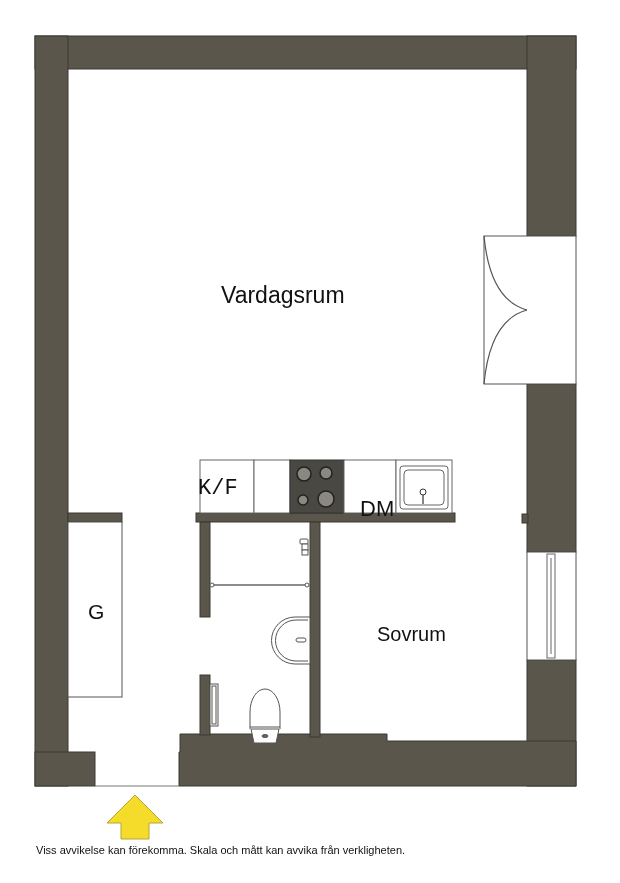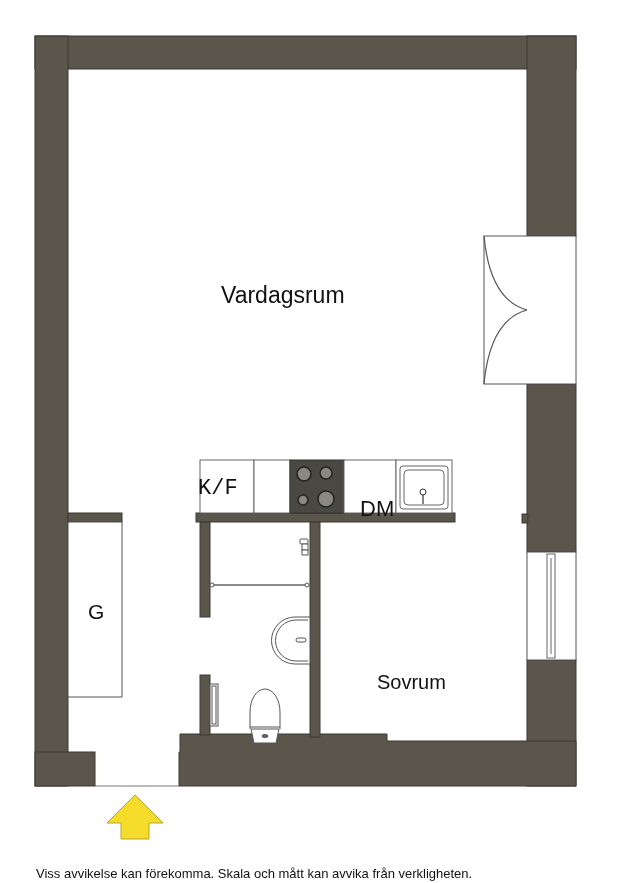--- a/index.html
+++ b/index.html
@@ -1,21 +1,21 @@
 <!DOCTYPE html>
 <html><head>
   <meta charset="utf-8">
   <style>
     html, body { margin: 0; padding: 0; background: #ffffff; }
     body { width: 620px; height: 883px; position: relative; overflow: hidden;
            font-family: "Liberation Sans", sans-serif; }
     #plan { position: absolute; left: 0; top: 0; }
     .room-label { position: absolute; color: #111; font-size: 23px; white-space: nowrap; }
     .fixture-label { position: absolute; color: #111; font-size: 22px; white-space: nowrap; }
-    .disclaimer { position: absolute; left: 36px; top: 866px; font-size: 13px; color: #111; white-space: nowrap; }
+    .disclaimer { position: absolute; left: 36px; top: 844px; font-size: 11px; color: #111; white-space: nowrap; }
   </style>
 </head>
 <body>
 
 <svg id="plan" width="620" height="883" viewBox="0 0 620 883" xmlns="http://www.w3.org/2000/svg">
 
   <g fill="#5a564b" stroke="#3a3832" stroke-width="1">
 
     <rect x="35" y="36" width="541" height="33"></rect>
 
@@ -103,18 +103,18 @@
     <rect x="547" y="554" width="8" height="104" fill="#fff" stroke="#666" stroke-width="1"></rect>
     <line x1="551" y1="558" x2="551" y2="654" stroke="#666" stroke-width="1"></line>
   </g>
 
   <line x1="95" y1="786" x2="179" y2="786" stroke="#777" stroke-width="1"></line>
 
   <polygon points="135,795 163,823 149,823 149,839 121,839 121,823 107,823" fill="#f5dc2a" stroke="#b7a536" stroke-width="1"></polygon>
 </svg>
 
 <div class="room-label" style="left:221px;top:282px;">Vardagsrum</div>
-<div class="room-label" style="left:377px;top:623px;font-size:20px;margin-top:48px;">Sovrum</div>
+<div class="room-label" style="left:377px;top:623px;font-size:20px;">Sovrum</div>
 <div class="fixture-label" style="left:198px;top:476px;font-family:Liberation Mono, monospace;">K/F</div>
 <div class="fixture-label" style="left:360px;top:476px;margin-top:20px;">DM</div>
 <div class="fixture-label" style="left:88px;top:600px;font-size:21px;">G</div>
 
 <div class="disclaimer">Viss avvikelse kan förekomma. Skala och mått kan avvika från verkligheten.</div>
 
 </body></html>

